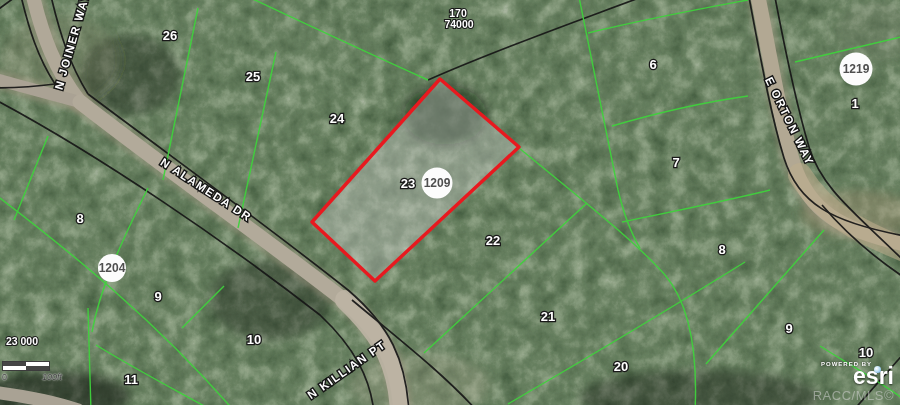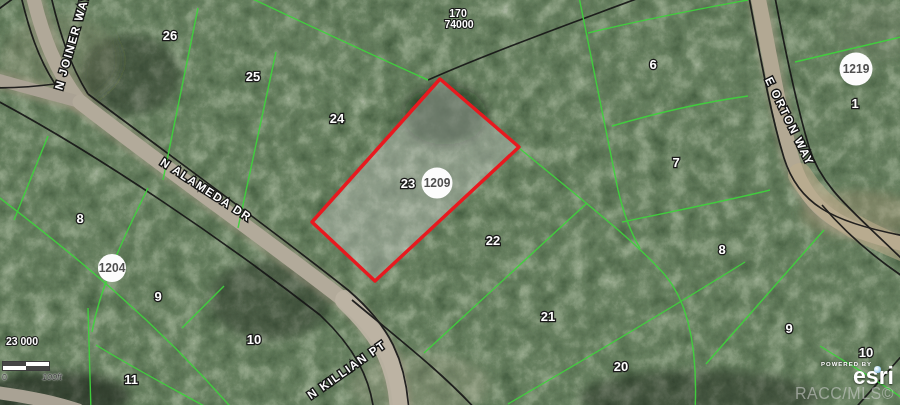--- a/index.html
+++ b/index.html
@@ -23,21 +23,21 @@
   .scalebar .bar{width:46px;height:8px;border:1px solid #3c3c3c;display:flex;flex-wrap:wrap;}
   .scalebar .bar i{display:block;width:23px;height:4px;}
   .c-dark{background:#454545;} .c-light{background:#ffffff;}
   .scalebar .labels{position:relative;height:11px;font-size:9px;color:#3a3a3a;
       text-shadow:0 0 2px rgba(255,255,255,.85),0 0 1px rgba(255,255,255,.9);}
   .scalebar .zero{position:absolute;left:0;top:1px;}
   .scalebar .hundred{position:absolute;left:40px;top:1px;font-style:italic;}
 
   
   .attribution{position:absolute;right:6px;bottom:2px;width:120px;height:44px;}
-  .mls{position:absolute;right:0;bottom:0;font-size:16px;color:rgba(210,210,210,.55);
+  .mls{position:absolute;right:0;bottom:0;font-size:13px;color:rgba(210,210,210,.55);
        letter-spacing:.5px;}
   .powered{position:absolute;right:22px;top:2px;font-size:6px;font-weight:bold;color:#fff;
        letter-spacing:1px;text-shadow:0 0 2px rgba(0,0,0,.8);}
   .esri{position:absolute;right:0;top:6px;font-size:23px;font-weight:bold;color:#fff;
        letter-spacing:0;line-height:1;text-shadow:0 1px 2px rgba(0,0,0,.6);}
   .esri-dot{position:absolute;right:13px;top:7px;width:7px;height:7px;border-radius:50%;
        background:radial-gradient(circle at 35% 35%,#ffffff 0%,#bfe0f5 45%,#5b9fd4 100%);}
 </style>
 </head>
 <body>

